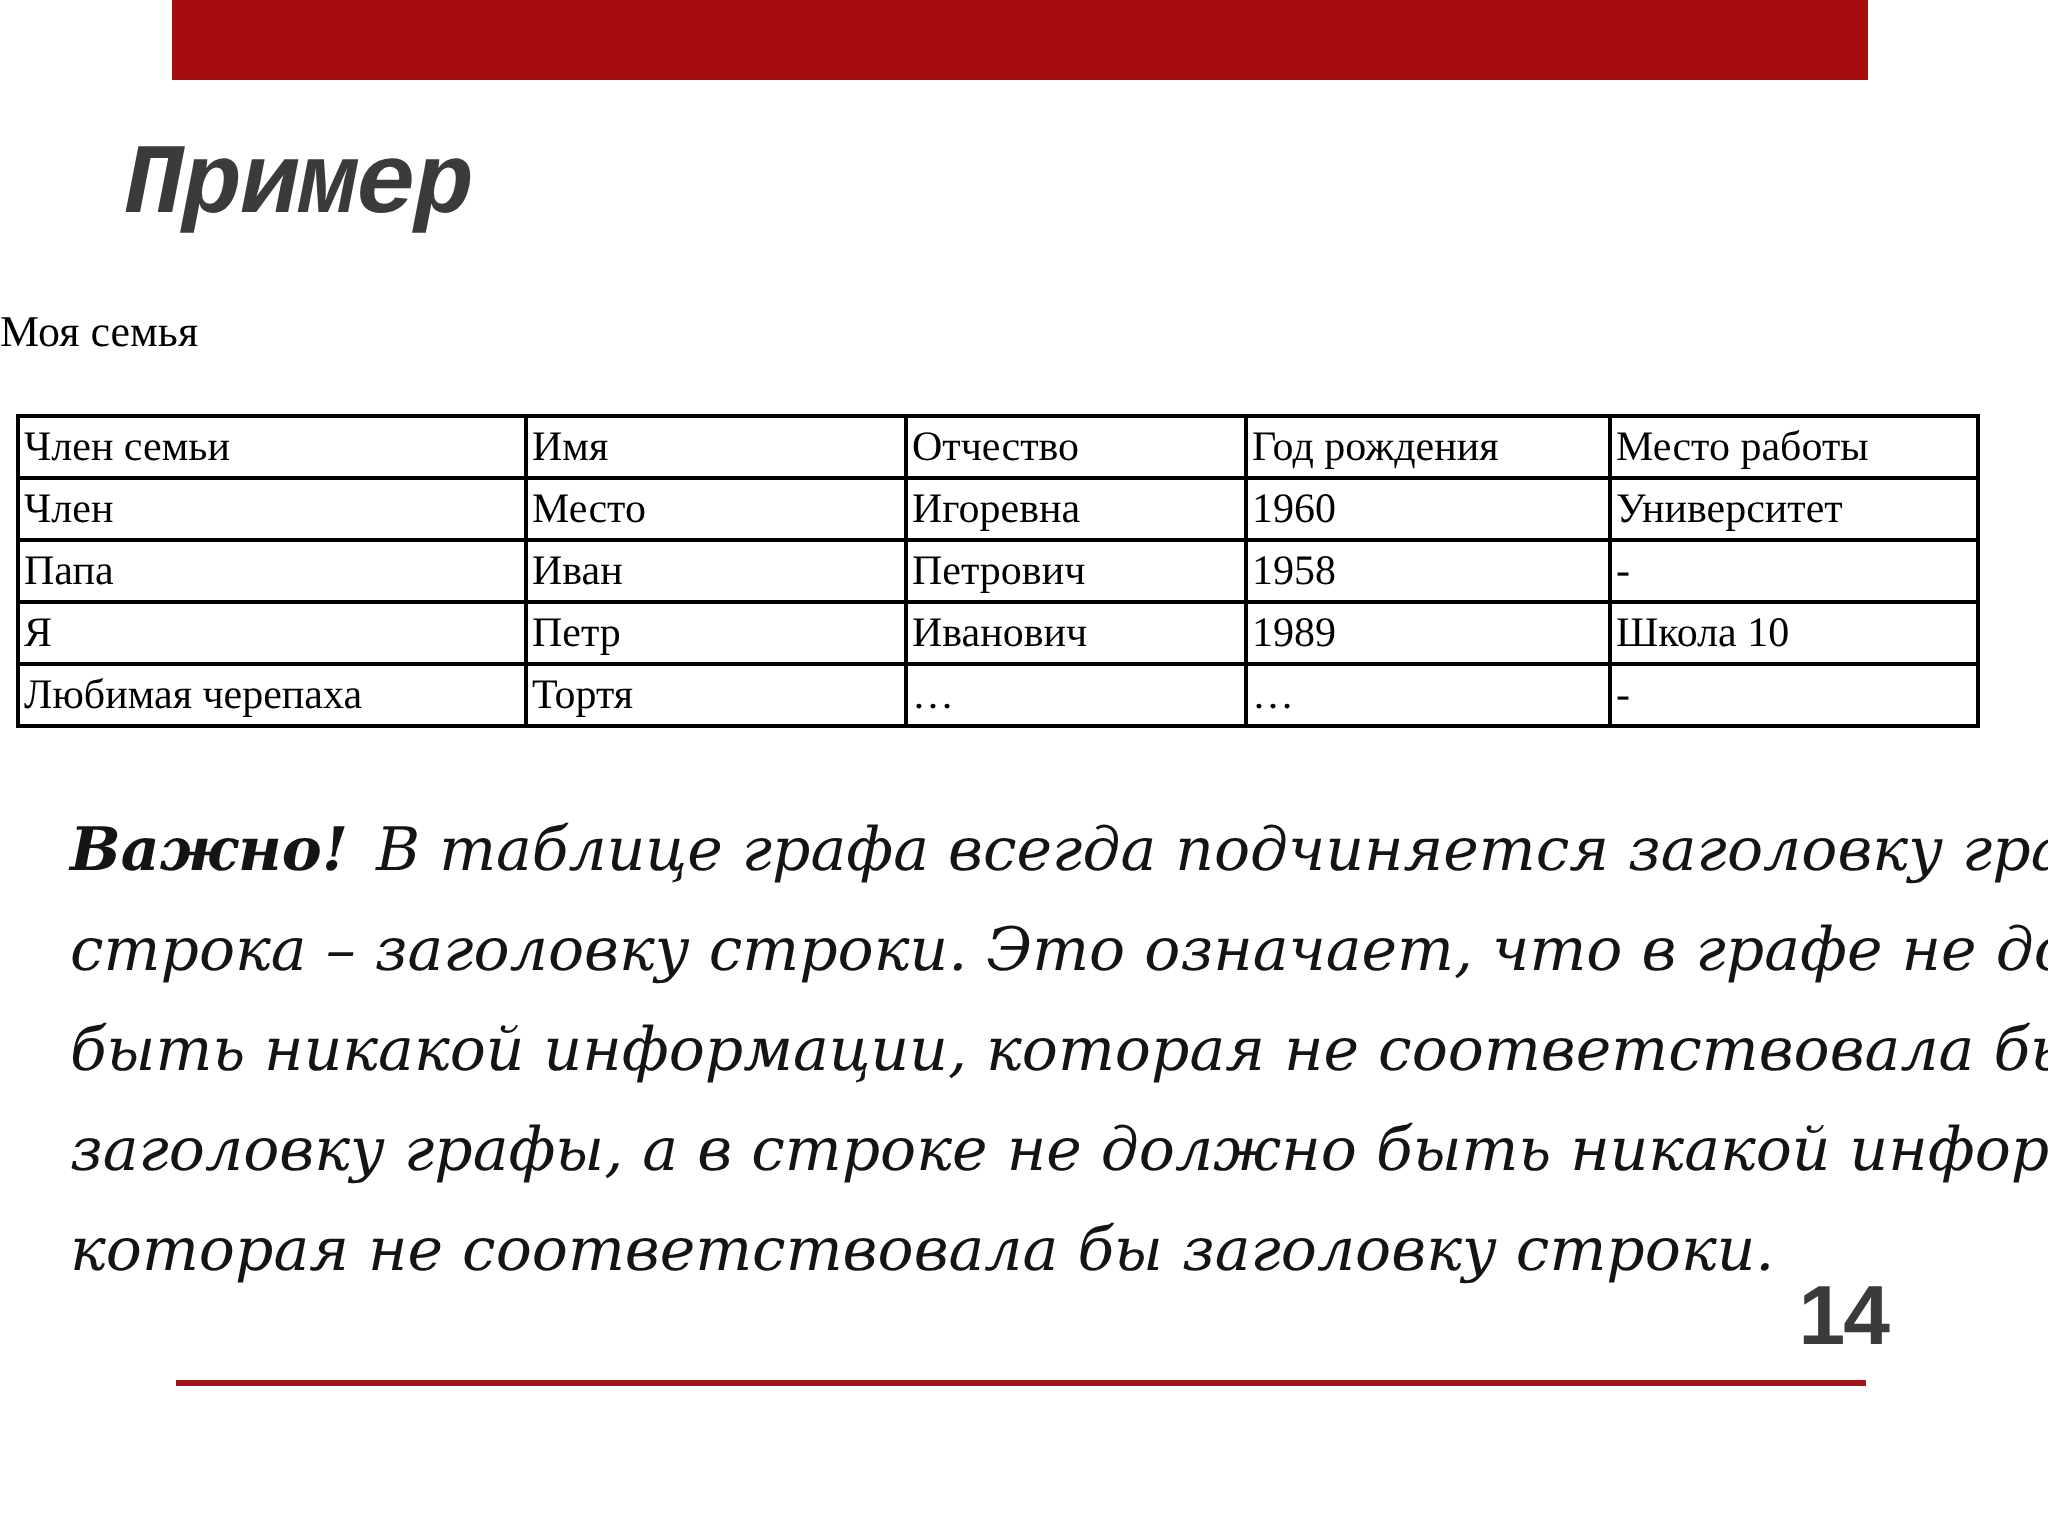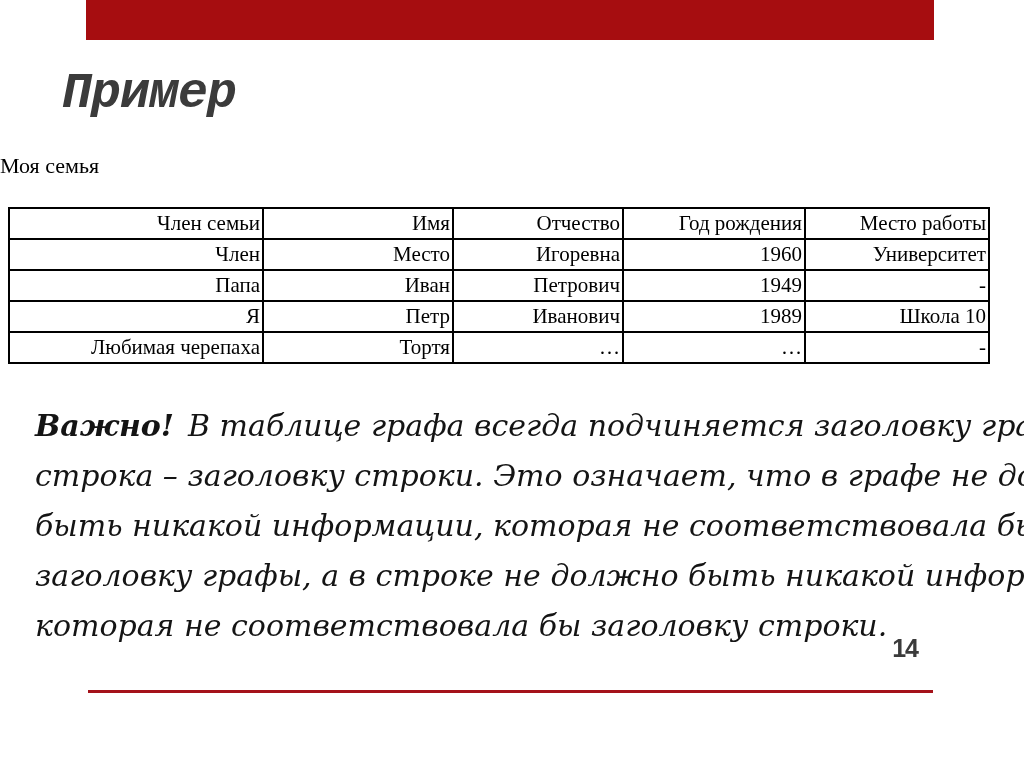--- a/index.html
+++ b/index.html
@@ -48,21 +48,21 @@
     border-collapse: collapse;
     table-layout: fixed;
   }
   table.family-table th,
   table.family-table td {
     border: 2px solid #000;
     height: 29px;
     padding: 0 2px;
     font-size: 21px;
     font-weight: normal;
-    text-align: right;
+    text-align: left;
     vertical-align: middle;
     font-family: "Liberation Serif", serif;
     overflow: hidden;
     white-space: nowrap;
   }
   col.c1 { width: 254px; }
   col.c2 { width: 190px; }
   col.c3 { width: 170px; }
   col.c4 { width: 182px; }
   col.c5 { width: 184px; }
@@ -81,24 +81,24 @@
     line-height: 50px;
     white-space: nowrap;
   }
   .emphasis {
     font-weight: 700;
     margin-right: 14px;
   }
 
   .page-number {
     position: absolute;
-    top: 634px; right: 106px;
+    top: 634px; right: 80px;
     font-family: "Liberation Sans", sans-serif;
     font-weight: 700;
-    font-size: 25px;
+    font-size: 42px;
     letter-spacing: -1px;
     color: var(--title-gray, #3B3B3B);
   }
 
   .bottom-line {
     position: absolute;
     top: 690px; left: 88px;
     width: 845px; height: 3px;
     background: var(--line-red, #A4121A);
   }
@@ -136,21 +136,21 @@
         <td>Член</td>
         <td>Место</td>
         <td>Игоревна</td>
         <td>1960</td>
         <td>Университет</td>
       </tr>
       <tr>
         <td>Папа</td>
         <td>Иван</td>
         <td>Петрович</td>
-        <td>1949</td>
+        <td>1958</td>
         <td>-</td>
       </tr>
       <tr>
         <td>Я</td>
         <td>Петр</td>
         <td>Иванович</td>
         <td>1989</td>
         <td>Школа 10</td>
       </tr>
       <tr>

